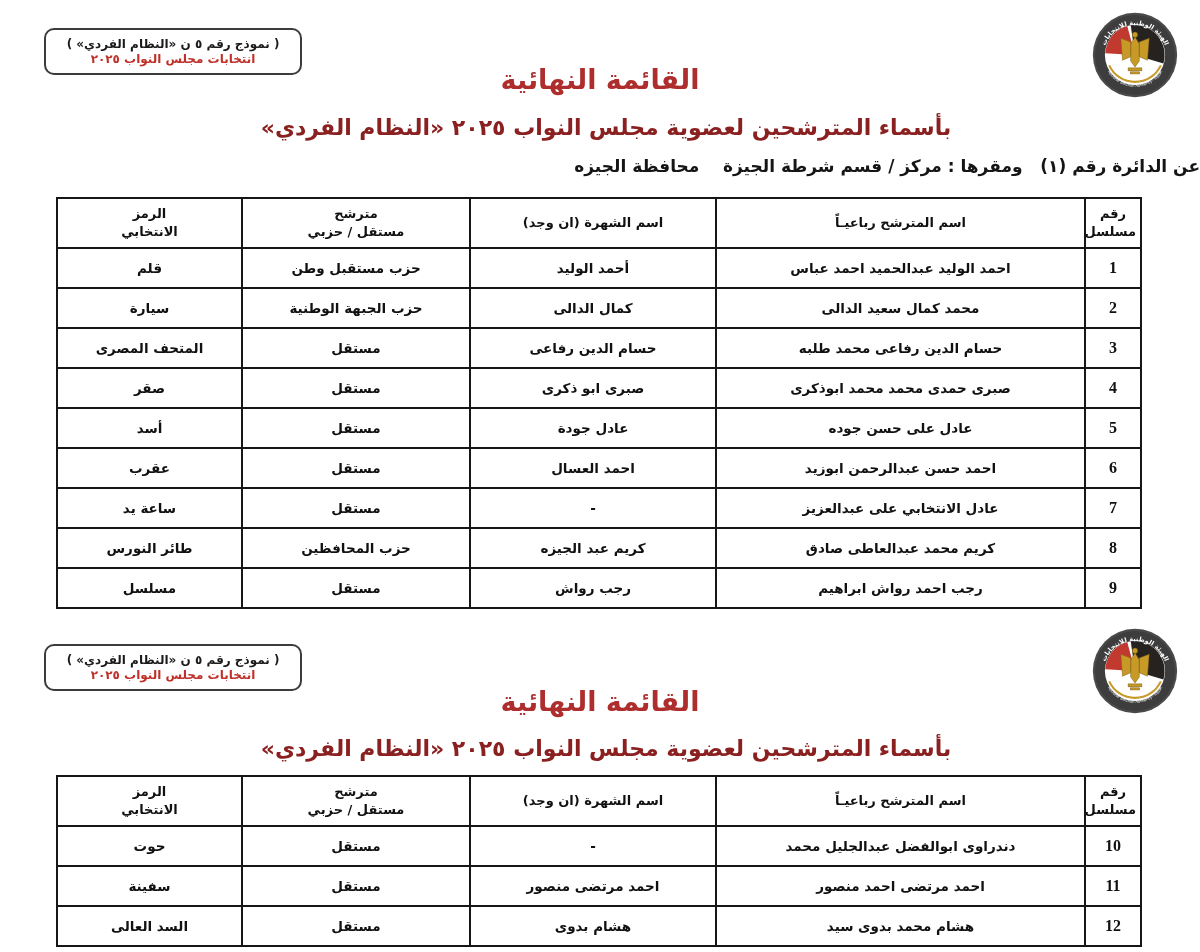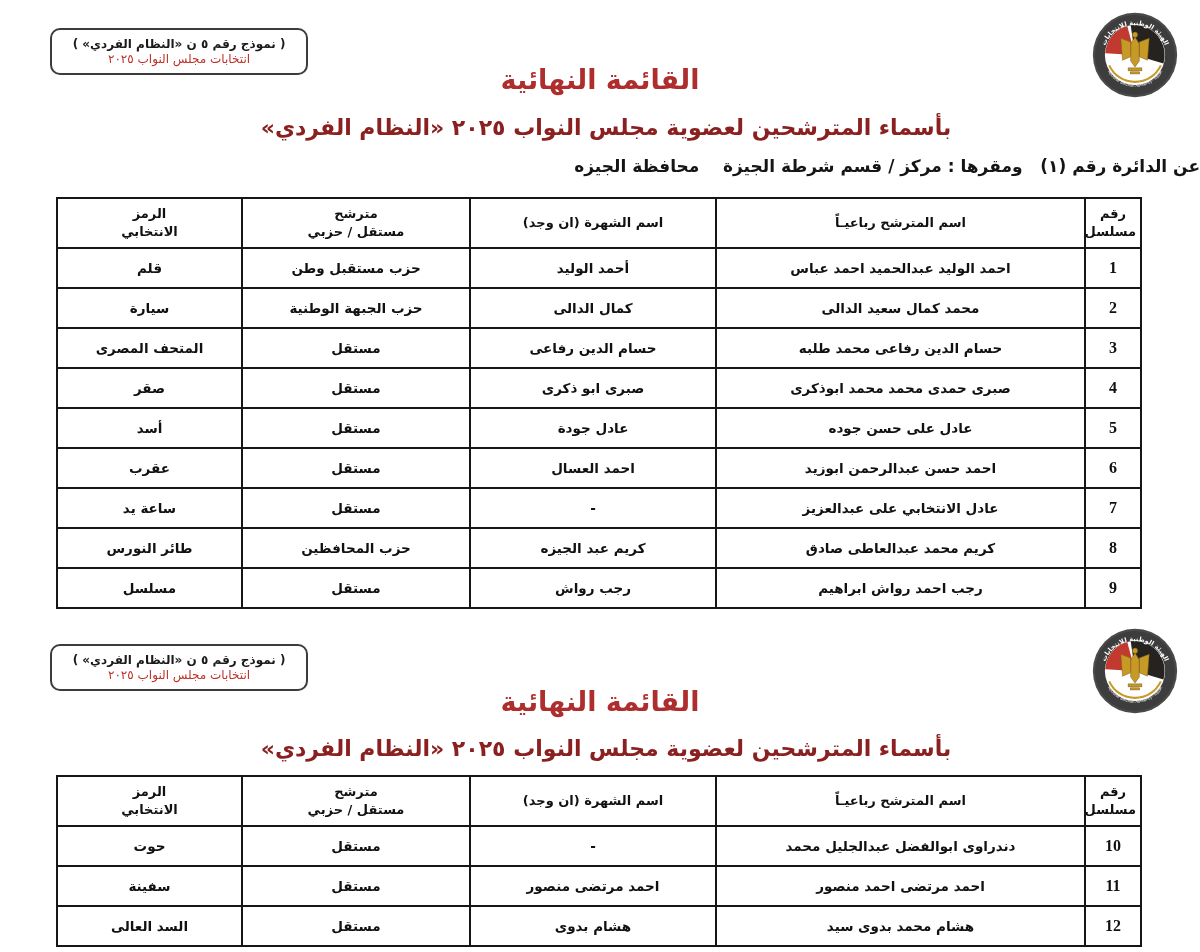--- a/index.html
+++ b/index.html
@@ -7,24 +7,24 @@
   body { font-family:"DejaVu Sans", sans-serif; }
   .sheet {
     position:relative; width:1200px; height:952px; background:#ffffff;
     overflow:hidden; direction:rtl;
   }
   
   .badge {
     position:absolute; left:44px; width:258px; height:47px;
     border:2px solid #3c3c3c; border-radius:10px;
     display:flex; flex-direction:column; align-items:center; justify-content:center;
-    gap:1px; background:#fff;margin-left:6px;
+    gap:1px; background:#fff;
   }
   .badge .l1 { font-size:12px; font-weight:bold; color:#1a1a1a; white-space:nowrap; }
-  .badge .l2 { font-size:12px; font-weight:normal; color:#c03028; white-space:nowrap; }
+  .badge .l2 { font-size:12px; font-weight:bold; color:#c03028; white-space:nowrap; }
   
   .nea-logo { position:absolute; left:1092px; width:86px; height:86px; }
   
   .ttl {
     position:absolute; left:0; width:100%; text-align:center;
     font-size:27px; font-weight:bold; color:#ae2e2e; letter-spacing:0;
   }
   .sub {
     position:absolute; left:6px; width:100%; text-align:center;
     font-size:22px; font-weight:bold; color:#8a2020;

